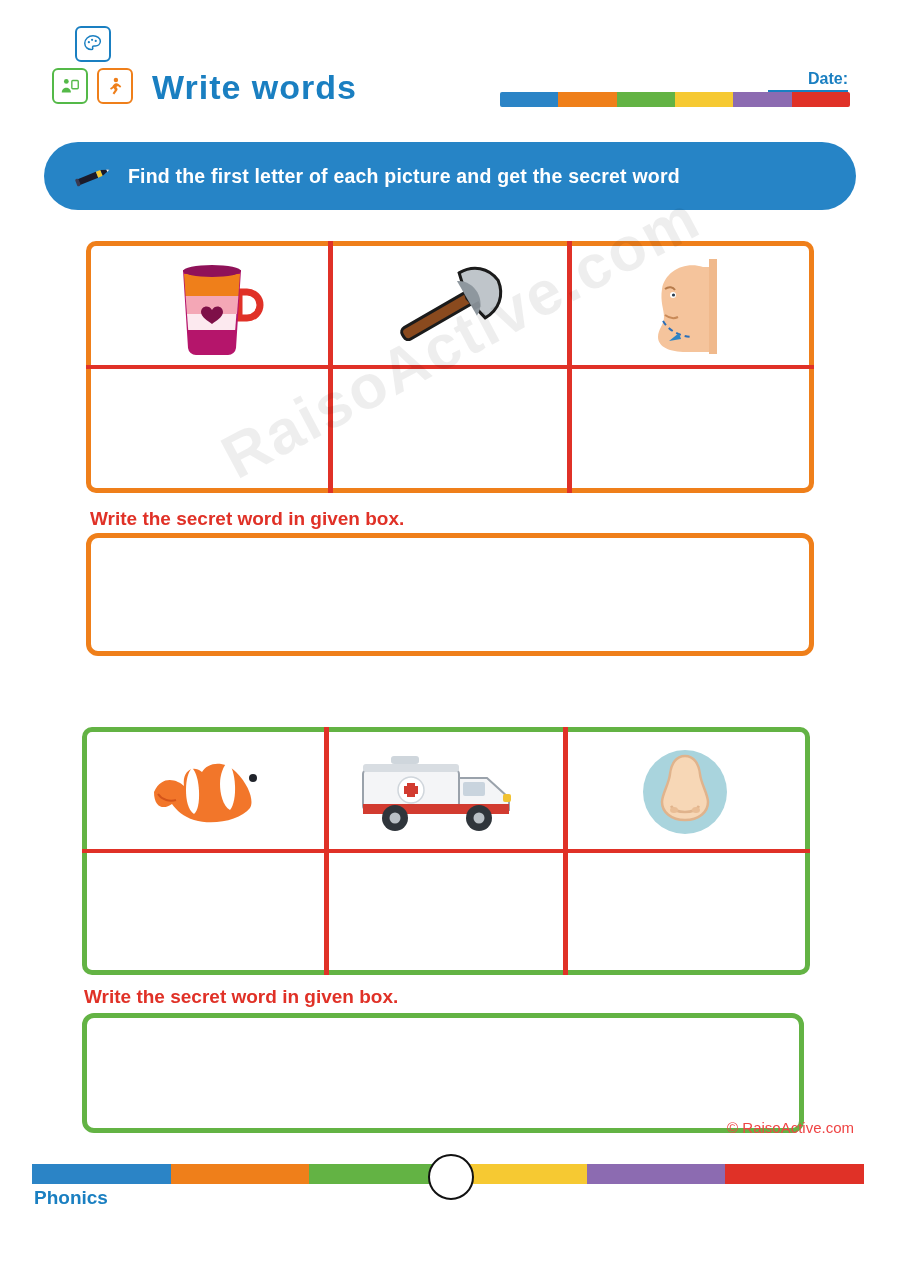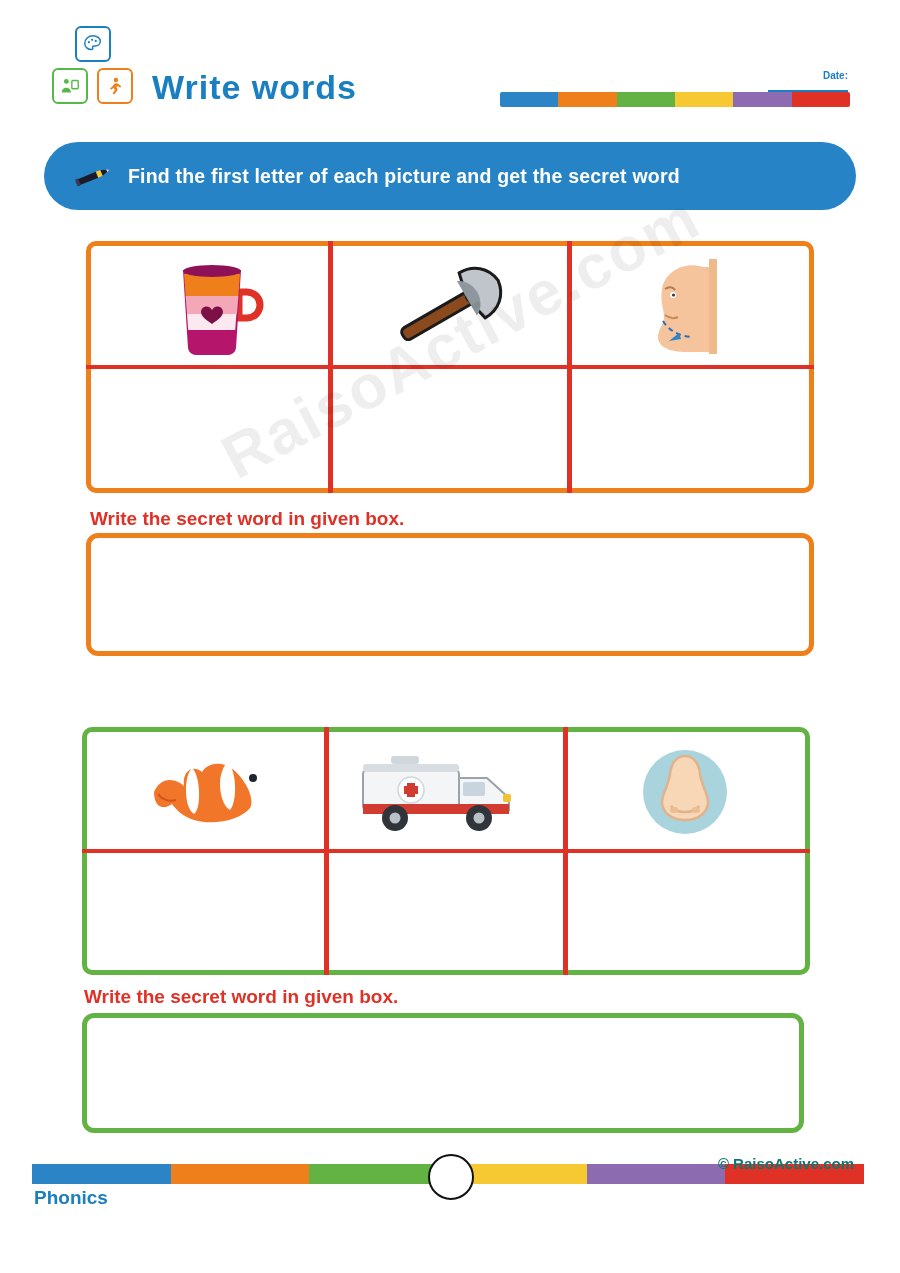--- a/index.html
+++ b/index.html
@@ -51,21 +51,21 @@
     font-size: 34px;
     font-weight: bold;
     color: #1a7fc1;
     letter-spacing: 1px;
     white-space: nowrap;
   }
 
   .date-label {
     position: absolute;
     right: 52px; top: 70px;
-    font-size: 10px;
+    font-size: 16px;
     font-weight: bold;
     color: #1a7fc1;
     white-space: nowrap;
     padding-left: 38px;
   }
   .date-line {
     position: absolute;
     right: 52px; top: 90px;
     width: 80px;
     border-bottom: 2px solid #1a7fc1;
@@ -189,24 +189,24 @@
   }
   .footer-left {
     position: absolute;
     left: 34px; top: 1187px;
     font-size: 19px;
     font-weight: bold;
     color: #1a7fc1;
   }
   .footer-right {
     position: absolute;
-    right: 46px; top: 1155px;
+    right: 46px; top: 1119px;
     font-size: 15px;
-    font-weight: bold;
-    color: #0f766e;
+    font-weight: normal;
+    color: #ef4444;
   }
 
   
   .watermark {
     position: absolute;
     left: 210px; top: 430px;
     width: 520px;
     font-size: 62px;
     font-weight: bold;
     color: rgba(0,0,0,0.065);

